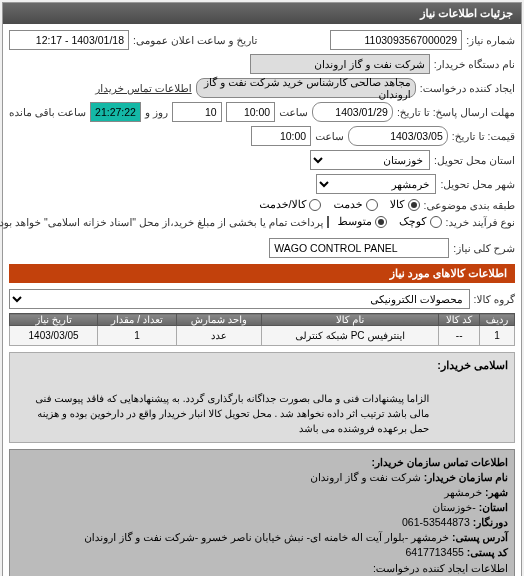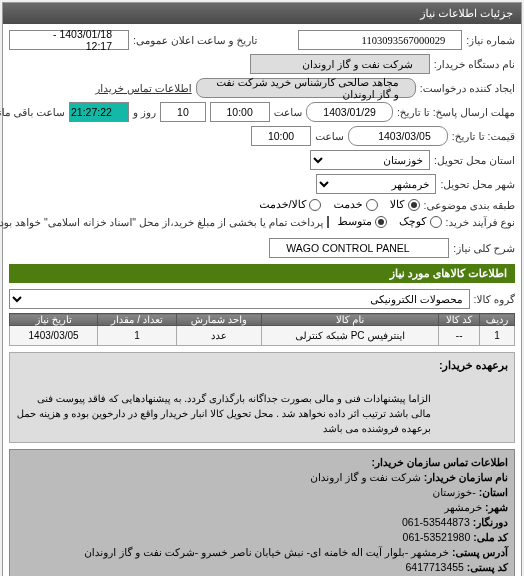--- a/index.html
+++ b/index.html
@@ -12,63 +12,63 @@
 }
 .panel {
   background: #fff;
   border: 1px solid #999;
   margin: 2px;
 }
 .panel-header {
   background: linear-gradient(#6a6a6a, #4a4a4a);
   color: #fff;
   padding: 4px 8px;
-  font-weight: normal;
+  font-weight: bold;
 }
 .panel-body { padding: 6px; }
 .row {
   display: flex;
   align-items: center;
   margin-bottom: 4px;
   gap: 4px;
 }
 .label {
   color: #333;
   white-space: nowrap;
   font-size: 10.5px;
 }
 .field {
   border: 1px solid #888;
   background: #fff;
-  padding: 2px 16px;
+  padding: 2px 4px;
   font-size: 10.5px;
   height: 20px;
   display: inline-flex;
   align-items: center;
 }
 .field-gray { background: #ddd; }
 .w60 { width: 60px; }
 .w100 { width: 100px; border-radius: 9px; }
 .w120 { width: 120px; }
-.w150 { width: 164px; font-family: Liberation Serif, serif; }
+.w150 { width: 132px; }
 .w180 { width: 180px; }
 .w220 { width: 220px; border-radius: 8px; }
 .wfull { flex: 1; }
 .radio-group { display: flex; gap: 12px; align-items: center; }
 .radio-item { display: flex; align-items: center; gap: 3px; text-align: center; }
 .radio-circle {
   width: 12px; height: 12px; border: 1px solid #555; border-radius: 50%;
   display: inline-flex; align-items: center; justify-content: center; background:#fff;
 }
 .radio-dot { width: 6px; height: 6px; background: #333; border-radius: 50%; }
 .checkbox {
   width: 12px; height: 12px; border: 1px solid #555; background: #fff; display:inline-block;
 }
 .section-title {
-  background: #4d7c0f; color: #fff; padding: 3px 8px; font-weight: bold; margin-top: 6px;
+  background: #c2410c; color: #fff; padding: 3px 8px; font-weight: bold; margin-top: 6px;
 }
 .table { width: 100%; border-collapse: collapse; margin-top: 4px; }
 .table th {
   background: linear-gradient(#888,#666); color:#fff; padding:0; border:1px solid #555;
   font-size:10px; font-weight:normal;
 }
 .table td {
   background:#f5f5f5; padding:4px; border:1px solid #aaa; text-align:center; font-size:10px;
 }
 .notes-box {
@@ -214,47 +214,43 @@
           <td>--</td>
           <td>اینترفیس PC شبکه کنترلی</td>
           <td>عدد</td>
           <td>1</td>
           <td>1403/03/05</td>
         </tr>
       </tbody>
     </table>
 
     <div class="notes-box">
-      <span class="notes-label">برعهده خریدار:</span>
+      <span class="notes-label">اسلامی خریدار:</span>
       <span class="notes-text">الزاما پیشنهادات فنی و مالی بصورت جداگانه بارگذاری گردد. به پیشنهادهایی که فاقد پیوست فنی مالی باشد ترتیب اثر داده نخواهد شد . محل تحویل کالا انبار خریدار واقع در دارخوین بوده و هزینه حمل برعهده فروشنده می باشد</span>
     </div>
 
     <div class="contact-section">
       <div class="contact-row" style="font-weight:bold">اطلاعات تماس سازمان خریدار:</div>
       <div class="contact-row">
         <span class="lbl">نام سازمان خریدار:</span>
         <span>شرکت نفت و گاز اروندان</span>
       </div>
       <div class="contact-row">
+        <span class="lbl">شهر:</span>
+        <span>خرمشهر</span>
+      </div>
+      <div class="contact-row">
         <span class="lbl">استان:</span>
         <span>-خوزستان</span>
       </div>
       <div class="contact-row">
-        <span class="lbl">شهر:</span>
-        <span>خرمشهر</span>
-      </div>
-      <div class="contact-row">
         <span class="lbl">دورنگار:</span>
         <span dir="ltr">061-53544873</span>
       </div>
       <div class="contact-row">
-        <span class="lbl">کد ملی:</span>
-        <span dir="ltr">061-53521980</span>
-      </div>
-      <div class="contact-row">
         <span class="lbl">آدرس پستی:</span>
         <span>خرمشهر -بلوار آیت اله خامنه ای- نبش خیابان ناصر خسرو -شرکت نفت و گاز اروندان</span>
       </div>
       <div class="contact-row">
         <span class="lbl">کد پستی:</span>
         <span dir="ltr">6417713455</span>
       </div>
       <div class="contact-row" style="font-weight:normal;margin-top:4px">اطلاعات ایجاد کننده درخواست:</div>
       <div class="contact-row">
         <span class="lbl">نام:</span>

